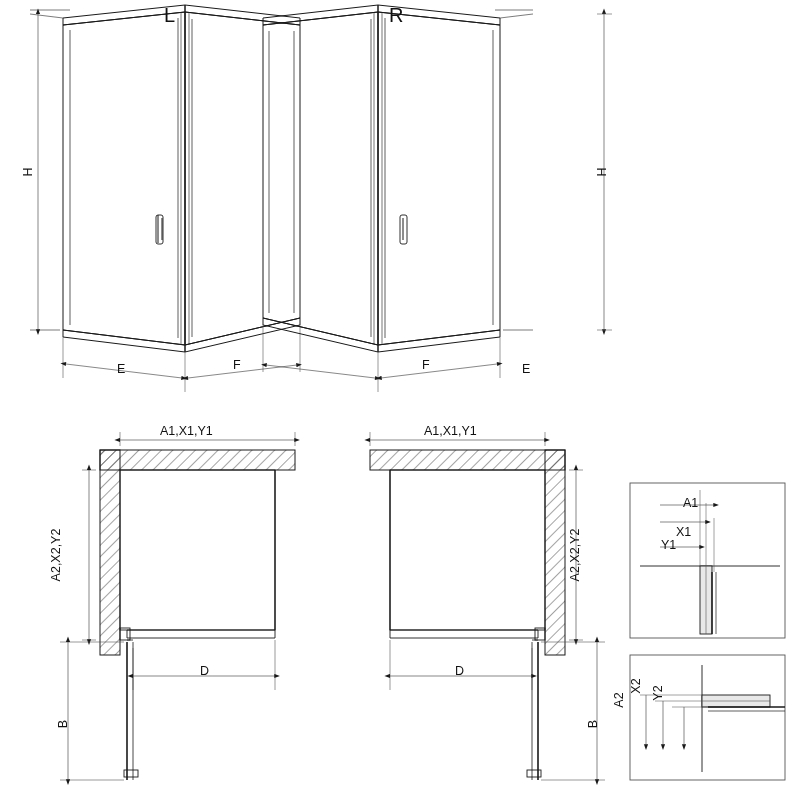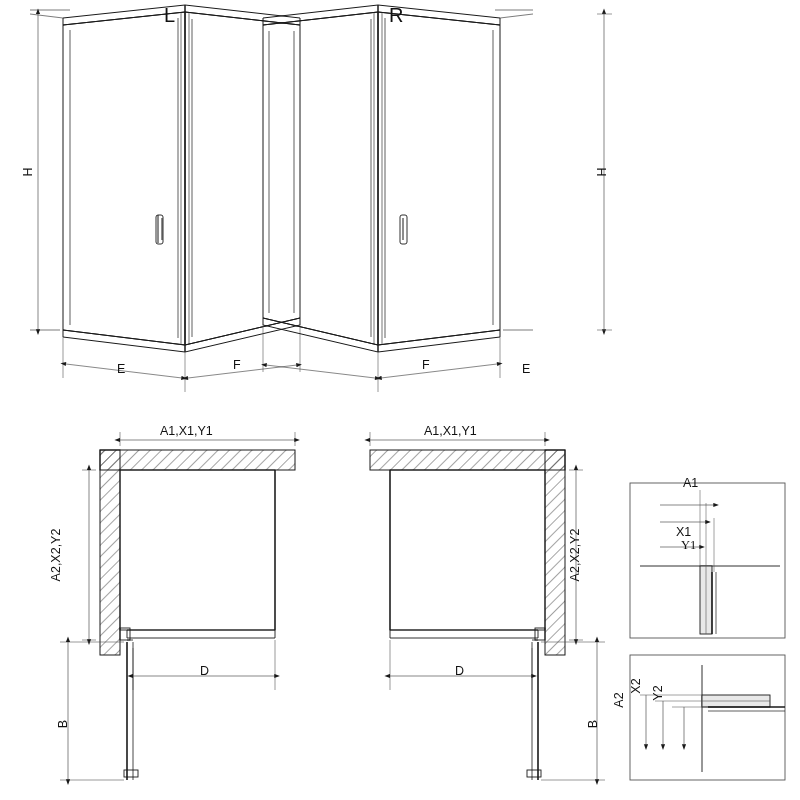--- a/index.html
+++ b/index.html
@@ -224,21 +224,21 @@
 
   <div class="lbl dim rot" style="left:30px;top:548px;transform:rotate(-90deg);">A2,X2,Y2</div>
   <div class="lbl dim rot" style="left:549px;top:548px;transform:rotate(-90deg);">A2,X2,Y2</div>
 
   <div class="lbl dim" style="left:200px;top:664px;">D</div>
   <div class="lbl dim" style="left:455px;top:664px;">D</div>
 
   <div class="lbl dim rot" style="left:59px;top:717px;transform:rotate(-90deg);">B</div>
   <div class="lbl dim rot" style="left:589px;top:717px;transform:rotate(-90deg);">B</div>
 
-  <div class="lbl dim" style="left:683px;top:476px;">A1</div>
+  <div class="lbl dim" style="left:683px;top:496px;">A1</div>
   <div class="lbl dim" style="left:676px;top:525px;">X1</div>
-  <div class="lbl dim" style="left:681px;top:538px;font-family:Liberation Serif, serif;">Y1</div>
+  <div class="lbl dim" style="left:661px;top:538px;">Y1</div>
 
   <div class="lbl dim rot" style="left:611px;top:693px;transform:rotate(-90deg);">A2</div>
   <div class="lbl dim rot" style="left:628px;top:679px;transform:rotate(-90deg);">X2</div>
   <div class="lbl dim rot" style="left:650px;top:686px;transform:rotate(-90deg);">Y2</div>
 
 </div>
 
 </body></html>

